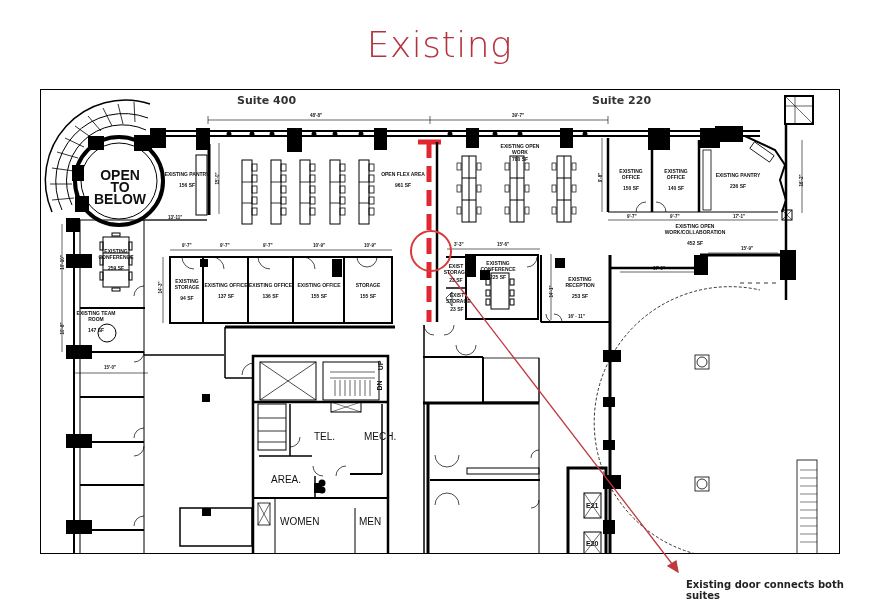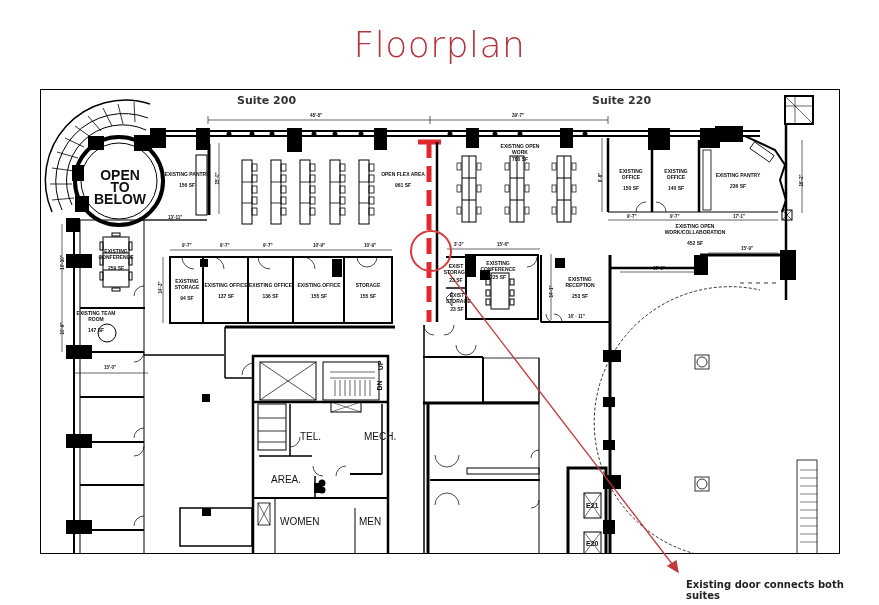--- a/index.html
+++ b/index.html
@@ -13,21 +13,21 @@
   .dim-label { position: absolute; font-family: "Liberation Sans", sans-serif; font-size: 4.5px; font-weight: bold; color: #111; white-space: nowrap; }
   .dim-v { transform: rotate(-90deg); transform-origin: center; }
   .core-label { position: absolute; font-family: "Liberation Sans", sans-serif; font-size: 10px; color: #111; }
   .big-label { position: absolute; font-family: "Liberation Sans", sans-serif; font-weight: bold; font-size: 14px; color: #111; text-align: center; line-height: 12px; white-space: pre-line; }
   .elev-label { position: absolute; font-family: "Liberation Sans", sans-serif; font-size: 7px; font-weight: bold; color: #111; }
   .annotation { position: absolute; left: 686px; top: 579px; font-family: "DejaVu Sans", sans-serif; font-size: 10px; font-weight: bold; color: #222; }
 </style>
 </head>
 <body>
 
-<div class="title">Floorplan</div>
+<div class="title">Existing</div>
 
 <div class="plan-frame"></div>
 
 <svg class="plan" width="879" height="605" viewBox="0 0 879 605">
   <defs>
     <clipPath id="frameclip">
         <rect x="41" y="90" width="798" height="463"></rect>
       </clipPath>
   </defs>
   <g clip-path="url(#frameclip)" stroke="#000" fill="none">
@@ -408,21 +408,21 @@
 
     <circle cx="431" cy="251" r="20" stroke="#d83a3a" stroke-width="2" fill="none"></circle>
   </g>
 
   <g stroke="#c0393f" stroke-width="1.3" fill="none">
     <line x1="448" y1="272" x2="676" y2="569"></line>
     <path d="M 668 566 L 678 572 L 676 561 Z" fill="#c0393f"></path>
   </g>
 </svg>
 
-<div class="suite-label" style="left:237px">Suite 200</div>
+<div class="suite-label" style="left:237px">Suite 400</div>
 <div class="suite-label" style="left:592px">Suite 220</div>
 
 <div class="big-label" style="left:92px; top:169px; width:56px;">OPEN TO
 BELOW</div>
 
 <div class="room-label" style="left:163px; top:171px; width:48px;"><span>EXISTING PANTRY</span><span class="room-area">156 SF</span></div>
 <div class="room-label" style="left:378px; top:171px; width:50px;"><span>OPEN FLEX AREA</span><span class="room-area">961 SF</span></div>
 <div class="room-label" style="left:96px; top:248px; width:40px;"><span>EXISTING CONFERENCE</span><span class="room-area">259 SF</span></div>
 <div class="room-label" style="left:76px; top:310px; width:40px;"><span>EXISTING TEAM ROOM</span><span class="room-area">147 SF</span></div>
 <div class="room-label" style="left:171px; top:278px; width:32px;"><span>EXISTING STORAGE</span><span class="room-area">94 SF</span></div>
@@ -458,21 +458,21 @@
 <div class="dim-label" style="left:670px; top:214px;">9'-7"</div>
 <div class="dim-label" style="left:733px; top:214px;">17'-1"</div>
 <div class="dim-label dim-v" style="left:795px; top:178px;">16'-2"</div>
 <div class="dim-label" style="left:454px; top:242px;">3'-3"</div>
 <div class="dim-label" style="left:497px; top:242px;">15'-6"</div>
 <div class="dim-label" style="left:741px; top:246px;">15'-9"</div>
 <div class="dim-label" style="left:653px; top:266px;">17'-5"</div>
 <div class="dim-label dim-v" style="left:545px; top:289px;">14'-1"</div>
 <div class="dim-label" style="left:568px; top:314px;">16' - 11"</div>
 
-<div class="core-label" style="left:300px; top:431px;">TEL.</div>
+<div class="core-label" style="left:314px; top:431px;">TEL.</div>
 <div class="core-label" style="left:364px; top:431px;">MECH.</div>
 <div class="core-label" style="left:271px; top:474px;">AREA.</div>
 <div class="core-label" style="left:280px; top:516px;">WOMEN</div>
 <div class="core-label" style="left:359px; top:516px;">MEN</div>
 <div class="elev-label" style="left:374px; top:382px; transform:rotate(-90deg);">DN</div>
 <div class="elev-label" style="left:376px; top:362px; transform:rotate(-90deg);">UP</div>
 
 <div class="elev-label" style="left:586px; top:502px;">E21</div>
 <div class="elev-label" style="left:586px; top:540px;">E20</div>
 

